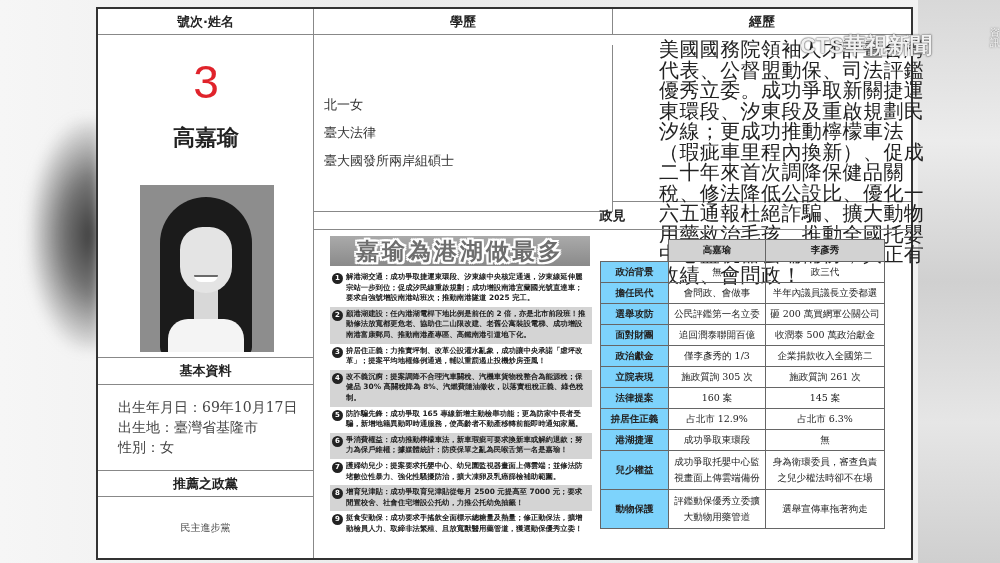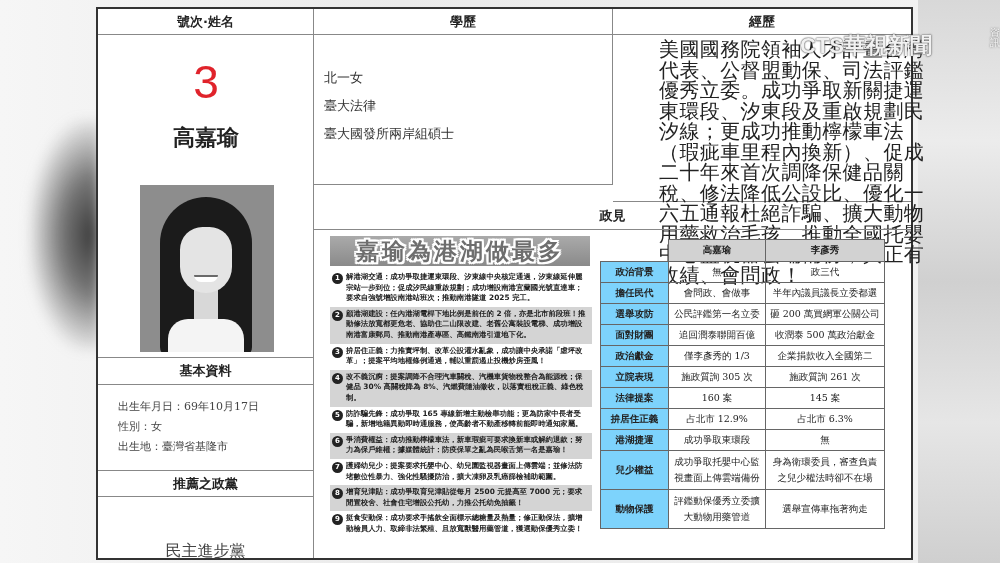--- a/index.html
+++ b/index.html
@@ -40,26 +40,26 @@
     position: absolute; left: 42px; top: 150px; width: 134px; height: 167px;
     background: #8d8d8d; overflow: hidden;
   }
   .hair { position: absolute; left: 20px; top: 12px; width: 92px; height: 160px; background: #1b1b1b; border-radius: 46px 46px 10px 10px; }
   .face { position: absolute; left: 40px; top: 42px; width: 52px; height: 66px; background: #e4e4e4; border-radius: 26px 26px 30px 30px; }
   .smile { position: absolute; left: 54px; top: 90px; width: 24px; height: 7px; background: #fff; border-radius: 0 0 12px 12px; border-top: 2px solid #6a6a6a; }
   .neck { position: absolute; left: 54px; top: 104px; width: 24px; height: 30px; background: #d8d8d8; }
   .collar { position: absolute; left: 28px; top: 134px; width: 76px; height: 40px; background: #f4f4f4; border-radius: 20px 20px 0 0; }
 
   .basic-hdr { left: 0; top: 322px; width: 215px; height: 28px; border-top-width: 1px; border-bottom-width: 1px; line-height: 26px; }
-  .basic-body { position: absolute; left: 20px; top: 362px; width: 190px; font-size: 11px; line-height: 20px; color: #444; }
+  .basic-body { position: absolute; left: 20px; top: 362px; width: 190px; font-size: 14px; line-height: 20px; color: #444; }
   .party-hdr { left: 0; top: 435px; width: 215px; height: 27px; border-top-width: 1px; border-bottom-width: 1px; line-height: 25px; }
-  .party-val { position: absolute; left: 0; top: 506px; width: 215px; text-align: center; font-size: 16px; color: #444; }
-
-  
-  .edu { left: 216px; top: 9px; width: 299px; height: 167px; border-right-width: 1px; border-bottom-width: 1px; }
+  .party-val { position: absolute; left: 0; top: 486px; width: 215px; text-align: center; font-size: 10px; color: #444; }
+
+  
+  .edu { left: 216px; top: 36px; width: 299px; height: 167px; border-right-width: 1px; border-bottom-width: 1px; }
   .edu-list { position: absolute; left: 10px; top: 46px; font-size: 13px; line-height: 28px; color: #333; }
 
   
   .exp { left: 515px; top: 26px; width: 298px; height: 167px; border-bottom-width: 1px; }
   .exp-text { position: absolute; left: 10px; top: 4px; width: 282px; font-size: 20px; line-height: 20.5px; color: #222; letter-spacing: 0.4px; margin-left: 36px; }
 
   
   .pol-hdr { left: 216px; top: 193px; width: 597px; height: 28px; border-bottom-width: 1px; line-height: 27px; }
   .pol-body { left: 216px; top: 221px; width: 597px; height: 328px; }
 
@@ -113,22 +113,22 @@
       <div class="hair"></div>
       <div class="neck"></div>
       <div class="face"></div>
       <div class="smile"></div>
       <div class="collar"></div>
     </div>
 
     <div class="cell hdr basic-hdr">基本資料</div>
     <div class="basic-body serif">
       <div>出生年月日：69年10月17日</div>
+      <div>出生地：臺灣省基隆市</div>
       <div>性別：女</div>
-      <div>出生地：臺灣省基隆市</div>
     </div>
 
     <div class="cell hdr party-hdr">推薦之政黨</div>
     <div class="party-val serif">民主進步黨</div>
   </div>
 
   <div class="cell edu">
     <div class="edu-list serif">
       <div>北一女</div>
       <div>臺大法律</div>

